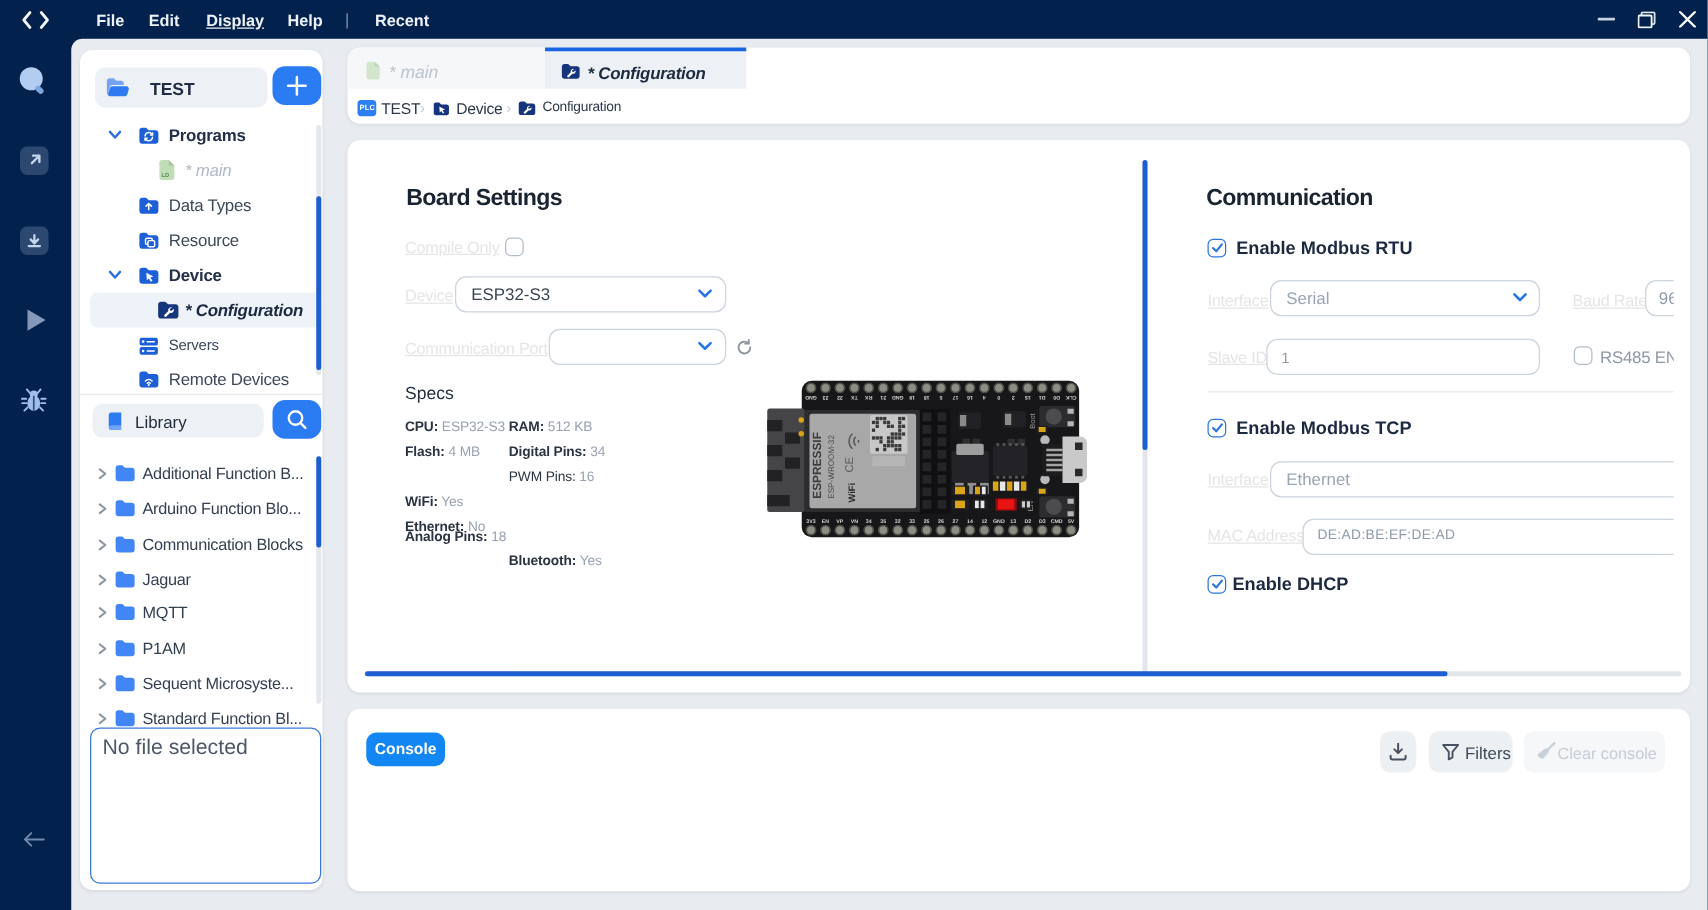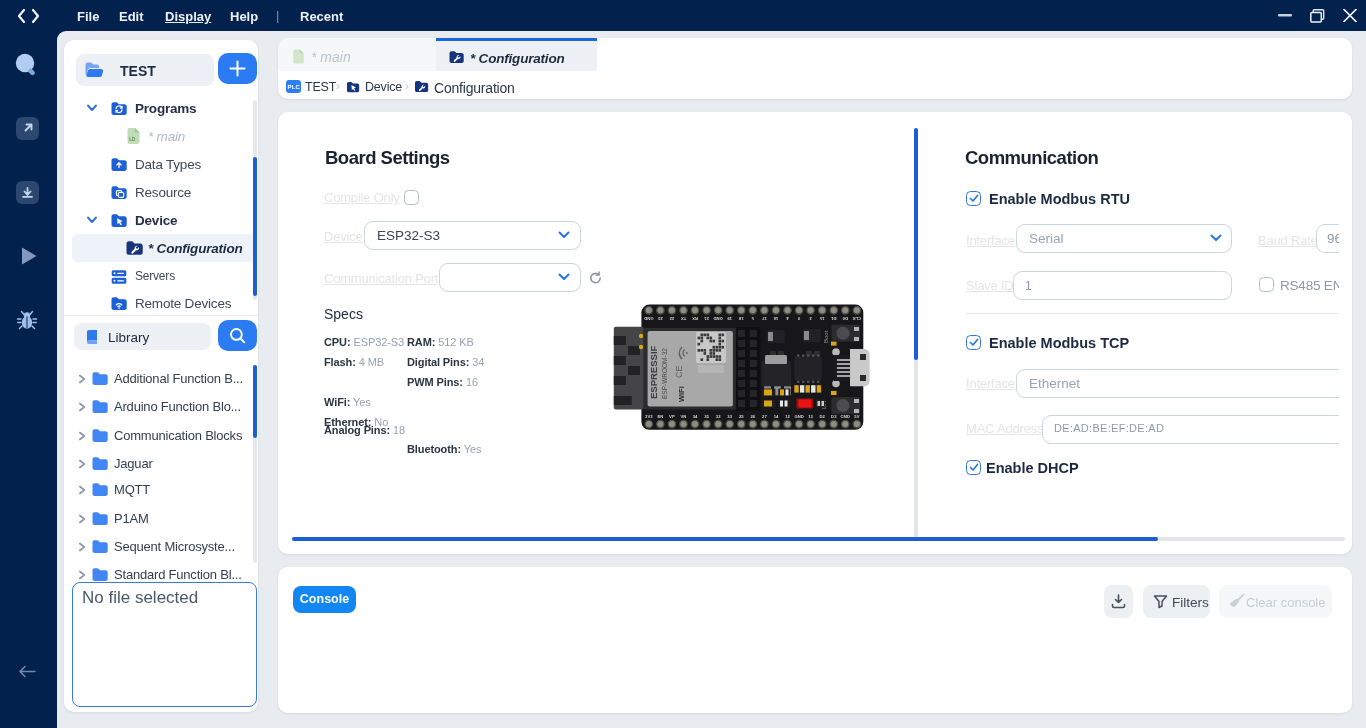--- a/index.html
+++ b/index.html
@@ -252,21 +252,21 @@
 <svg class="abs" style="left:346px;top:81px" width="14" height="12" viewBox="0 0 16 14">
   <path d="M1 3.2 C1 2 1.9 1.2 3 1.2 H6 L8 3 H13.2 C14.3 3 15.2 3.9 15.2 5 V11 C15.2 12.2 14.3 13 13.2 13 H3 C1.9 13 1 12.2 1 11 Z" fill="#17357c"></path>
   <path d="M6.2 4.8 L11.5 7.6 L9.2 8.4 L10.8 10.8 L9.6 11.5 L8 9.2 L6.6 10.6 Z" fill="#fff"></path>
 </svg>
 <div class="abs" style="left:365px;top:80px;font-size:12.5px;letter-spacing:-0.2px;color:#2c3848;">Device</div>
 <div class="abs" style="left:405px;top:79px;font-size:12px;color:#c3cad3;">›</div>
 <svg class="abs" style="left:414px;top:80px" width="15" height="13" viewBox="0 0 16 14">
   <path d="M1 3.2 C1 2 1.9 1.2 3 1.2 H6 L8 3 H13.2 C14.3 3 15.2 3.9 15.2 5 V11 C15.2 12.2 14.3 13 13.2 13 H3 C1.9 13 1 12.2 1 11 Z" fill="#17357c"></path>
   <path d="M10.9 5.2 a2.1 2.1 0 0 0-2.8 2.5 l-2.6 2.6 a0.9 0.9 0 0 0 1.3 1.3 l2.6-2.6 a2.1 2.1 0 0 0 2.5-2.8 l-1.4 1.4 -1.1-0.3 -0.3-1.1 Z" fill="#fff"></path>
 </svg>
-<div class="abs" style="left:434px;top:80px;font-size:14px;letter-spacing:-0.2px;color:#2c3848;">Configuration</div>
+<div class="abs" style="left:434px;top:80px;font-size:11px;letter-spacing:-0.2px;color:#2c3848;">Configuration</div>
 
 <div class="abs" id="mainclip" style="left:0;top:0;width:1339px;height:668px;overflow:hidden;">
   <div class="abs" style="left:325px;top:147px;font-size:18.5px;letter-spacing:-0.5px;font-weight:bold;color:#1a2430;">Board Settings</div>
   <div class="abs row-label" style="left:324px;top:190px;">Compile Only</div>
   <div class="cb off" style="left:404px;top:190px;"></div>
   <div class="abs row-label" style="left:324px;top:229px;">Device</div>
   <div class="sel" style="left:364px;top:221px;width:217px;"></div>
   <div class="abs" style="left:377px;top:228px;font-size:13.5px;color:#3a4553;">ESP32-S3</div>
   <svg class="abs" style="left:558px;top:231px" width="12" height="8" viewBox="0 0 12 8">
       <path d="M1.5 1.5 L6 6 L10.5 1.5" fill="none" stroke="#2575e8" stroke-width="2" stroke-linecap="round" stroke-linejoin="round"></path>
@@ -279,21 +279,21 @@
   <svg class="abs" style="left:589px;top:271px" width="13" height="14" viewBox="0 0 13 14">
     <path d="M11.2 7 a4.7 4.7 0 1 1-1.4-3.3" fill="none" stroke="#8a949f" stroke-width="1.5" stroke-linecap="round"></path>
     <path d="M10 1 V3.9 H7.1" fill="none" stroke="#8a949f" stroke-width="1.5" stroke-linecap="round" stroke-linejoin="round"></path>
   </svg>
   <div class="abs" style="left:324px;top:306px;font-size:14px;color:#222d3d;">Specs</div>
   <div class="abs" style="left:324px;top:336px;font-size:11px;letter-spacing:-0.1px;"><span style="font-weight:bold;color:#2b3542;">CPU:</span> <span style="color:#98a2b0;">ESP32-S3</span></div>
   <div class="abs" style="left:407px;top:336px;font-size:11px;letter-spacing:-0.1px;"><span style="font-weight:bold;color:#2b3542;">RAM:</span> <span style="color:#98a2b0;">512 KB</span></div>
   <div class="abs" style="left:324px;top:356px;font-size:11px;letter-spacing:-0.1px;text-align:right;"><span style="font-weight:bold;color:#2b3542;">Flash:</span> <span style="color:#98a2b0;">4 MB</span></div>
   <div class="abs" style="left:407px;top:356px;font-size:11px;letter-spacing:-0.1px;"><span style="font-weight:bold;color:#2b3542;">Digital Pins:</span> <span style="color:#98a2b0;">34</span></div>
   <div class="abs" style="left:324px;top:376px;font-size:11px;letter-spacing:-0.1px;margin-top:48px;"><span style="font-weight:bold;color:#2b3542;">Analog Pins:</span> <span style="color:#98a2b0;">18</span></div>
-  <div class="abs" style="left:407px;top:376px;font-size:11px;letter-spacing:-0.1px;"><span style="font-weight:bold;color:#2b3542;">PWM Pins:</span> <span style="color:#98a2b0;">16</span></div>
+  <div class="abs" style="left:407px;top:376px;font-size:11px;letter-spacing:-0.1px;"><span style="font-weight:normal;color:#2b3542;">PWM Pins:</span> <span style="color:#98a2b0;">16</span></div>
   <div class="abs" style="left:324px;top:396px;font-size:11px;letter-spacing:-0.1px;"><span style="font-weight:bold;color:#2b3542;">WiFi:</span> <span style="color:#98a2b0;">Yes</span></div>
   <div class="abs" style="left:407px;top:396px;font-size:11px;letter-spacing:-0.1px;margin-top:47px;"><span style="font-weight:bold;color:#2b3542;">Bluetooth:</span> <span style="color:#98a2b0;">Yes</span></div>
   <div class="abs" style="left:324px;top:416px;font-size:11px;letter-spacing:-0.1px;"><span style="font-weight:bold;color:#2b3542;">Ethernet:</span> <span style="color:#98a2b0;">No</span></div>
   <svg class="abs" style="left:610px;top:303px" width="266" height="130" viewBox="0 0 266 130">
       <rect x="31.4" y="1.6" width="221.9" height="125.2" rx="8" fill="#17171a"></rect>
       <circle cx="38.8" cy="7.3" r="3.7" fill="#8d8d83" stroke="#4e4e48" stroke-width="1.3"></circle>
       <circle cx="38.8" cy="121.1" r="3.7" fill="#8d8d83" stroke="#4e4e48" stroke-width="1.3"></circle>
       <text x="38.8" y="17.5" transform="rotate(180 38.8 15.5)" font-size="4.2" font-weight="bold" fill="#d6d6d6" text-anchor="middle" font-family="Liberation Sans,sans-serif">GND</text>
       <text x="38.8" y="115" font-size="4.2" font-weight="bold" fill="#d6d6d6" text-anchor="middle" font-family="Liberation Sans,sans-serif">3V3</text>
       <circle cx="50.4" cy="7.3" r="3.7" fill="#8d8d83" stroke="#4e4e48" stroke-width="1.3"></circle>

